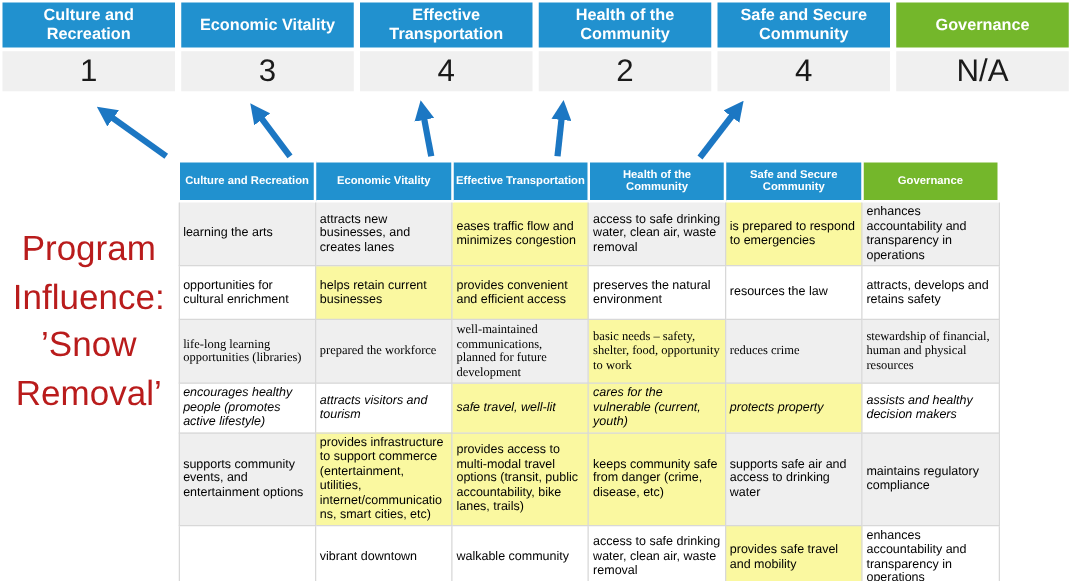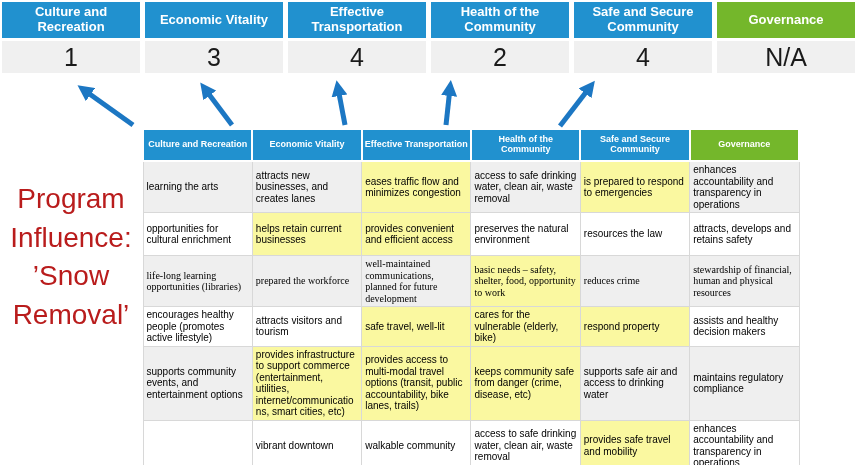--- a/index.html
+++ b/index.html
@@ -112,26 +112,26 @@
         <td>attracts, develops and retains safety</td>
       </tr>
       <tr style="height: 34px; font-family: Liberation Serif, serif;">
         <td>life-long learning opportunities (libraries)</td>
         <td>prepared the workforce</td>
         <td>well-maintained communications, planned for future development</td>
         <td class="hl">basic needs – safety, shelter, food, opportunity to work</td>
         <td>reduces crime</td>
         <td>stewardship of financial, human and physical resources</td>
       </tr>
-      <tr style="height: 33px;">
+      <tr style="height: 33px; font-style: italic;">
         <td>encourages healthy people (promotes active lifestyle)</td>
         <td>attracts visitors and tourism</td>
         <td class="hl">safe travel, well-lit</td>
-        <td class="hl">cares for the vulnerable (elderly, bike)</td>
-        <td class="hl">respond property</td>
+        <td class="hl">cares for the vulnerable (current, youth)</td>
+        <td class="hl">protects property</td>
         <td>assists and healthy decision makers</td>
       </tr>
       <tr style="height: 62px;">
         <td>supports community events, and entertainment options</td>
         <td class="hl">provides infrastructure to support commerce (entertainment, utilities, internet/communications, smart cities, etc)</td>
         <td class="hl">provides access to multi-modal travel options (transit, public accountability, bike lanes, trails)</td>
         <td class="hl">keeps community safe from danger (crime, disease, etc)</td>
         <td>supports safe air and access to drinking water</td>
         <td>maintains regulatory compliance</td>
       </tr>

